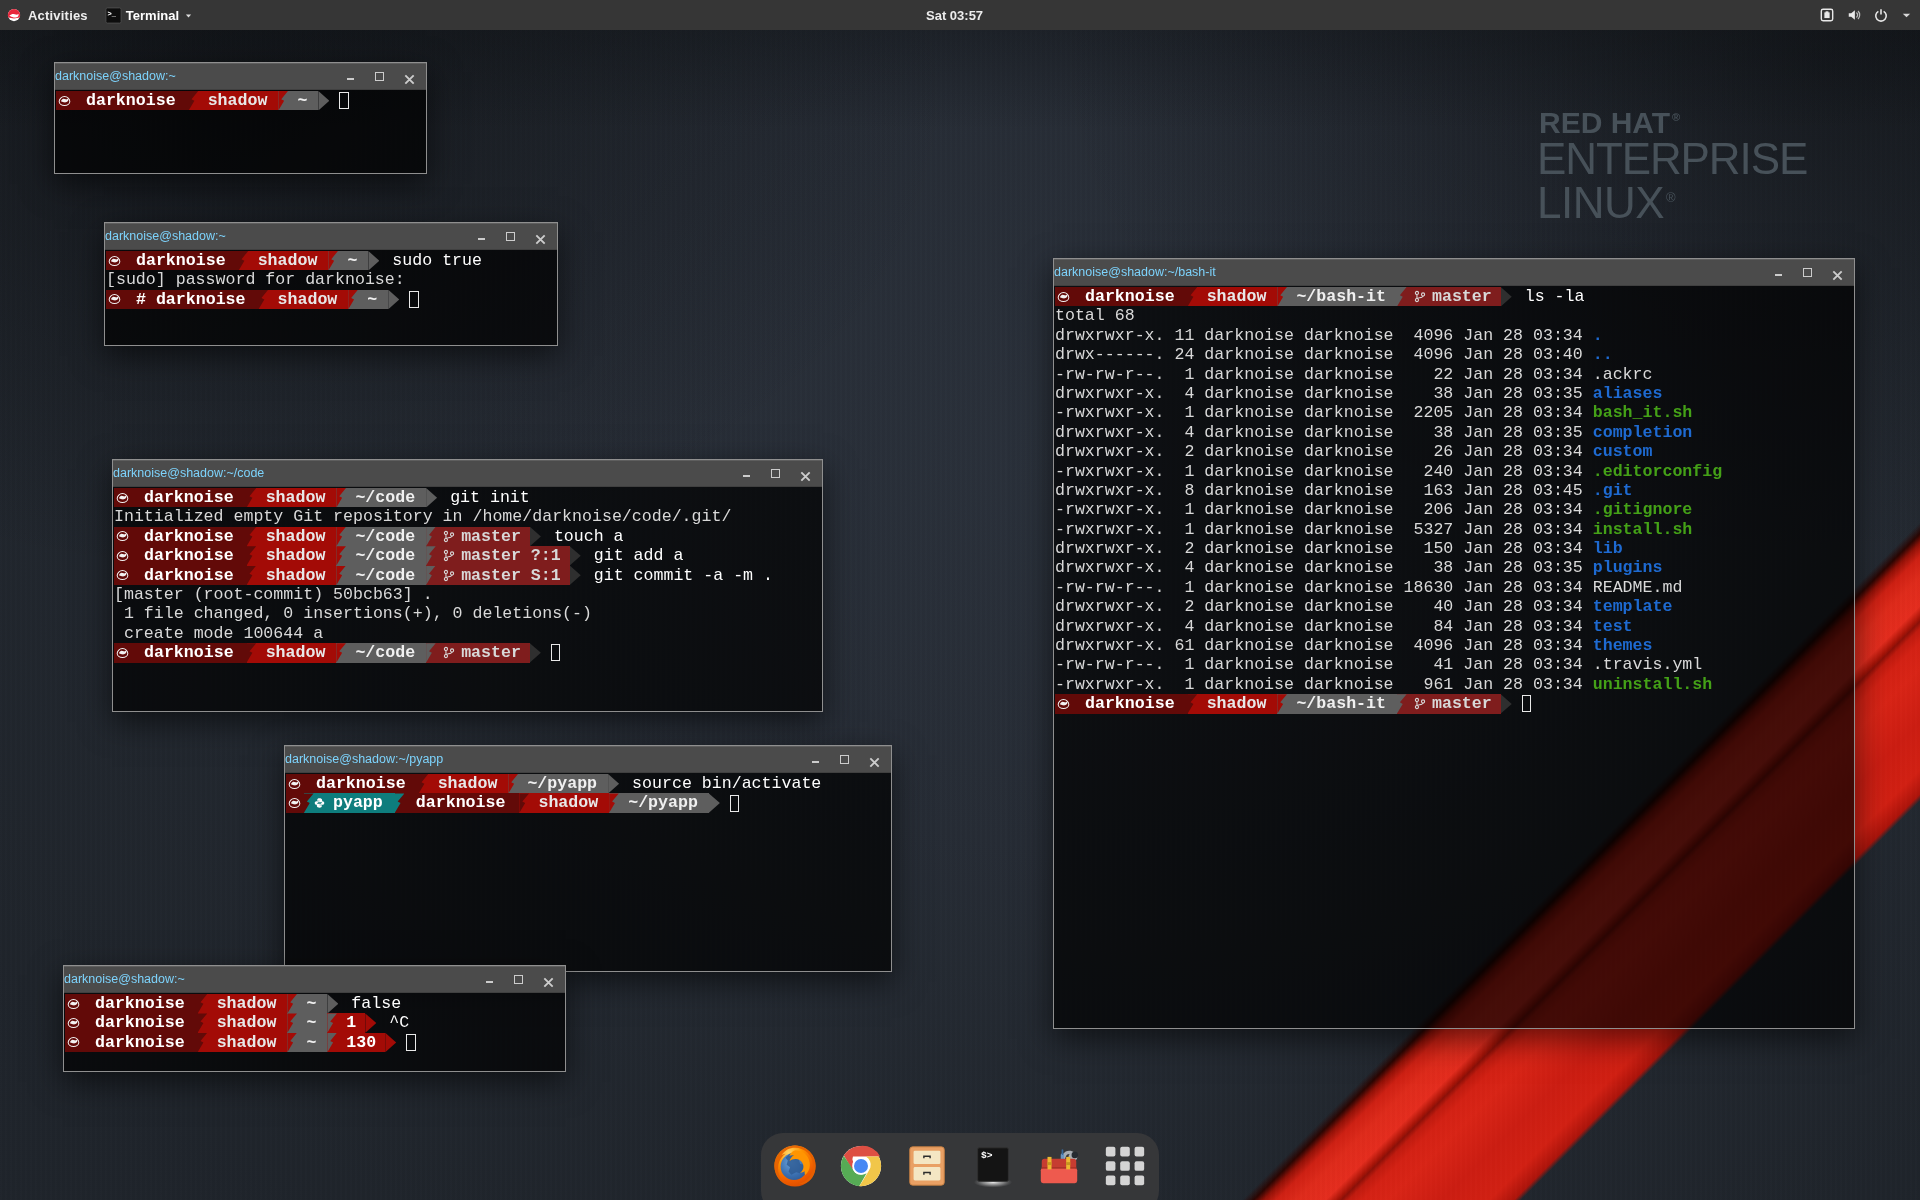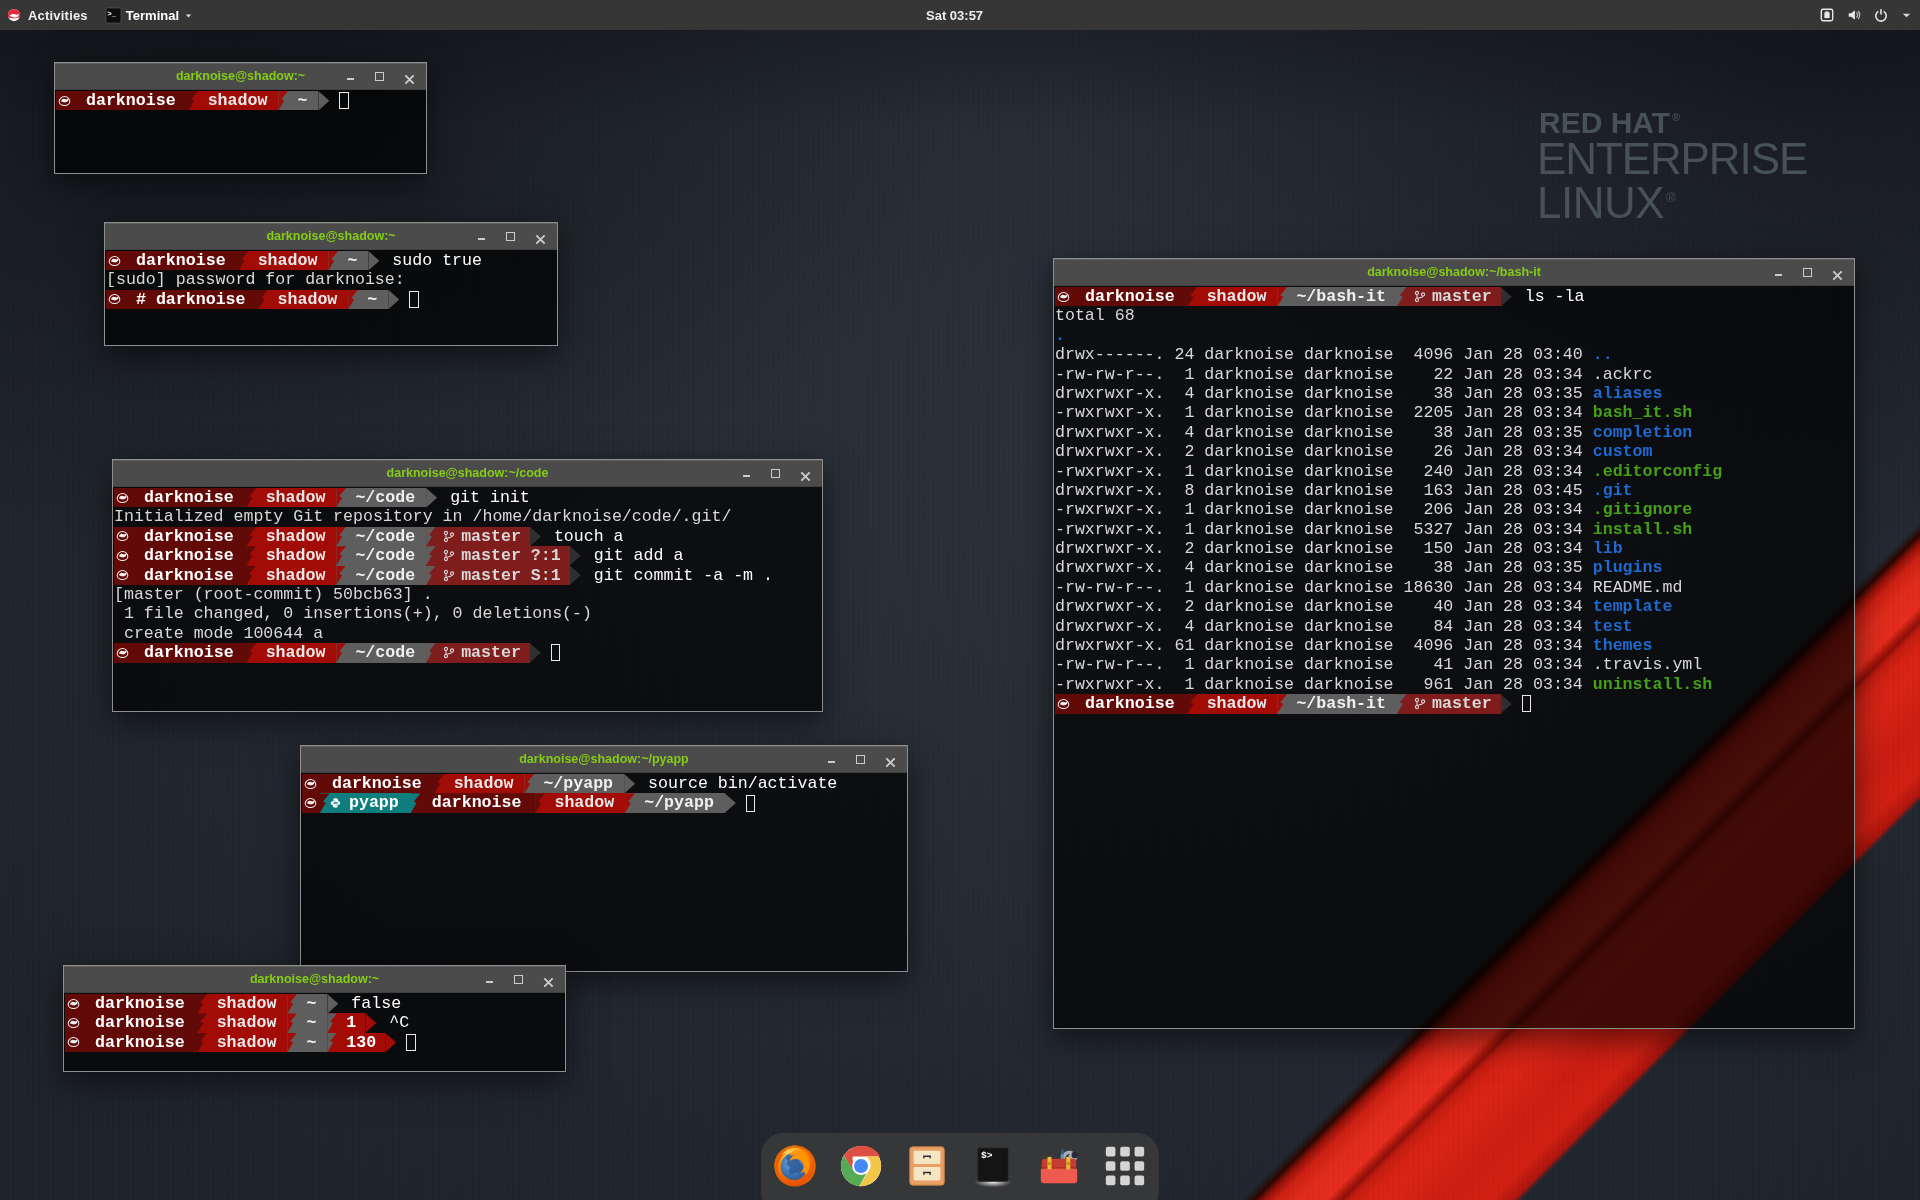--- a/index.html
+++ b/index.html
@@ -25,21 +25,21 @@
 .stat{position:absolute;right:8px;display:flex;align-items:center;gap:13px}
 .sti{width:14px;height:14px}
 .rhel{position:absolute;left:1537px;top:0;color:#475159;z-index:1}
 .l1{position:absolute;left:2px;top:107.5px;font-weight:700;font-size:30px;line-height:30px;letter-spacing:0px;white-space:nowrap}
 .reg{font-size:11px;position:relative;top:-12px;margin-left:2px}
 .reg2{font-size:13px;position:relative;top:-16px;margin-left:2px}
 .l2{position:absolute;left:0;top:136.9px;font-size:44px;line-height:44px;letter-spacing:-1.1px;white-space:nowrap}
 .l3{position:absolute;left:0;top:180.5px;font-size:44px;line-height:44px;letter-spacing:-.5px;white-space:nowrap}
 .win{position:absolute;border:1px solid #8f8f8f;box-shadow:0 10px 30px rgba(0,0,0,.55);z-index:10}
 .tb{position:absolute;left:0;top:0;right:0;height:27px;background:#4b4b4b;border-bottom:1px solid #404040;box-shadow:inset 0 1px 0 #5e5e5e}
-.tt{position:absolute;left:0;right:0;top:0;text-align:center;line-height:26px;font-size:12.5px;font-weight:700;color:#84cc16}
+.tt{position:absolute;left:0;right:0;top:0;line-height:26px;font-size:12.5px;font-weight:400;color:#7dd3fc}
 .wb{position:absolute;top:8px;width:10px;height:10px}
 .mn{right:70px}
 .mn::before{content:"";position:absolute;left:1px;right:2px;bottom:1px;height:2px;background:#ccc}
 .mx{right:42px;top:9px;width:9px;height:9px;border:1.6px solid #ccc}
 .cl{right:12px}
 .cl svg{width:11px;height:11px}
 .term{position:absolute;left:0;right:0;top:27px;bottom:0;background:rgba(0,0,0,.69);padding:1px 0 0 1px;
 font-family:"Liberation Mono",monospace;font-size:16.6px;overflow:hidden}
 .r{height:19.4px;display:flex;align-items:stretch;line-height:19.4px;white-space:pre}
 .sg{position:relative;font-weight:700;color:#fff}
@@ -204,21 +204,21 @@
             <path d="M7 1.2c-3.2 0-5.8 2.4-5.8 5.3 0 2.5 2.6 4.3 5.8 4.3s5.8-1.8 5.8-4.3C12.8 3.6 10.2 1.2 7 1.2z" fill="none" stroke="#f2f2f2" stroke-width="1.1"></path>
             <path d="M3 6.2c1-1.7 2-2.9 3.1-2.6l2.3.6c.9.2 1.9-.1 2.6-.8.4.9.4 1.9-.2 2.6C9.9 7.2 8 7.8 6.2 7.4 4.9 7.1 3.8 6.7 3 6.2z" fill="#f2f2f2"></path>
           </svg>darknoise</span><span class="sg sH">shadow</span><span class="sg sP">~/code</span><span class="sg sM"><svg class="gb" viewBox="0 0 13 14">
             <circle cx="3.2" cy="3.2" r="1.7" fill="none" stroke="#d8d8d8" stroke-width="1.2"></circle>
             <circle cx="3.2" cy="10.8" r="1.7" fill="none" stroke="#d8d8d8" stroke-width="1.2"></circle>
             <circle cx="9.8" cy="4.8" r="1.7" fill="none" stroke="#d8d8d8" stroke-width="1.2"></circle>
             <path d="M3.2 4.9v4.2M9.8 6.5c0 2.2-6.6 1.6-6.6 3.1" fill="none" stroke="#d8d8d8" stroke-width="1.2"></path>
           </svg>master</span><span class="tip cM"></span><span class="cur"></span></div>
     </div>
 </div>
-<div class="win" style="left:300px;top:745px;width:608px;height:227px">
+<div class="win" style="left:284px;top:745px;width:608px;height:227px">
 <div class="tb">
       <span class="tt">darknoise@shadow:~/pyapp</span>
 <span class="wb mn"></span>
       <span class="wb mx"></span>
       <span class="wb cl"><svg viewBox="0 0 10 10">
           <path d="M1.2 1.2 8.8 8.8M8.8 1.2 1.2 8.8" stroke="#ccc" stroke-width="1.7"></path>
         </svg></span>
     </div>
 <div class="term">
       <div class="r"><span class="sg sU f"><svg class="hat" viewBox="0 0 14 12">
@@ -271,21 +271,21 @@
       <div class="r"><span class="sg sU f"><svg class="hat" viewBox="0 0 14 12">
             <path d="M7 1.2c-3.2 0-5.8 2.4-5.8 5.3 0 2.5 2.6 4.3 5.8 4.3s5.8-1.8 5.8-4.3C12.8 3.6 10.2 1.2 7 1.2z" fill="none" stroke="#f2f2f2" stroke-width="1.1"></path>
             <path d="M3 6.2c1-1.7 2-2.9 3.1-2.6l2.3.6c.9.2 1.9-.1 2.6-.8.4.9.4 1.9-.2 2.6C9.9 7.2 8 7.8 6.2 7.4 4.9 7.1 3.8 6.7 3 6.2z" fill="#f2f2f2"></path>
           </svg>darknoise</span><span class="sg sH">shadow</span><span class="sg sP">~/bash-it</span><span class="sg sM"><svg class="gb" viewBox="0 0 13 14">
             <circle cx="3.2" cy="3.2" r="1.7" fill="none" stroke="#d8d8d8" stroke-width="1.2"></circle>
             <circle cx="3.2" cy="10.8" r="1.7" fill="none" stroke="#d8d8d8" stroke-width="1.2"></circle>
             <circle cx="9.8" cy="4.8" r="1.7" fill="none" stroke="#d8d8d8" stroke-width="1.2"></circle>
             <path d="M3.2 4.9v4.2M9.8 6.5c0 2.2-6.6 1.6-6.6 3.1" fill="none" stroke="#d8d8d8" stroke-width="1.2"></path>
           </svg>master</span><span class="tip cM"></span><span class="cmd">ls -la</span></div>
       <div class="r"><span class="o">total 68</span></div>
-      <div class="r"><span class="nd">.</span></div>
+      <div class="r"><span class="o">drwxrwxr-x. 11 darknoise darknoise  4096 Jan 28 03:34 </span><span class="nd">.</span></div>
       <div class="r"><span class="o">drwx------. 24 darknoise darknoise  4096 Jan 28 03:40 </span><span class="nd">..</span></div>
       <div class="r"><span class="o">-rw-rw-r--.  1 darknoise darknoise    22 Jan 28 03:34 </span><span class="o">.ackrc</span></div>
       <div class="r"><span class="o">drwxrwxr-x.  4 darknoise darknoise    38 Jan 28 03:35 </span><span class="nd">aliases</span></div>
       <div class="r"><span class="o">-rwxrwxr-x.  1 darknoise darknoise  2205 Jan 28 03:34 </span><span class="nx">bash_it.sh</span></div>
       <div class="r"><span class="o">drwxrwxr-x.  4 darknoise darknoise    38 Jan 28 03:35 </span><span class="nd">completion</span></div>
       <div class="r"><span class="o">drwxrwxr-x.  2 darknoise darknoise    26 Jan 28 03:34 </span><span class="nd">custom</span></div>
       <div class="r"><span class="o">-rwxrwxr-x.  1 darknoise darknoise   240 Jan 28 03:34 </span><span class="nx">.editorconfig</span></div>
       <div class="r"><span class="o">drwxrwxr-x.  8 darknoise darknoise   163 Jan 28 03:45 </span><span class="nd">.git</span></div>
       <div class="r"><span class="o">-rwxrwxr-x.  1 darknoise darknoise   206 Jan 28 03:34 </span><span class="nx">.gitignore</span></div>
       <div class="r"><span class="o">-rwxrwxr-x.  1 darknoise darknoise  5327 Jan 28 03:34 </span><span class="nx">install.sh</span></div>

